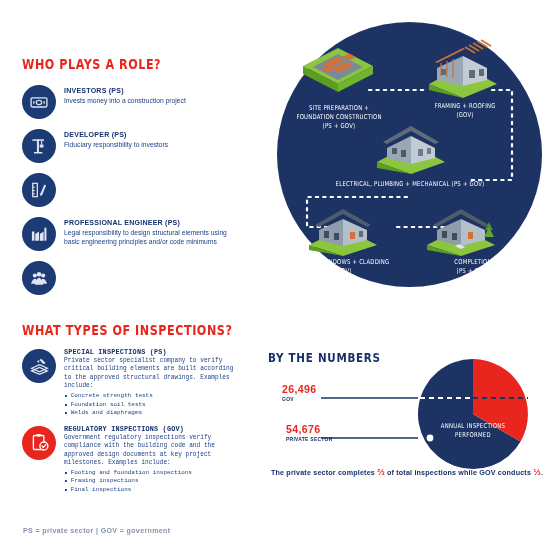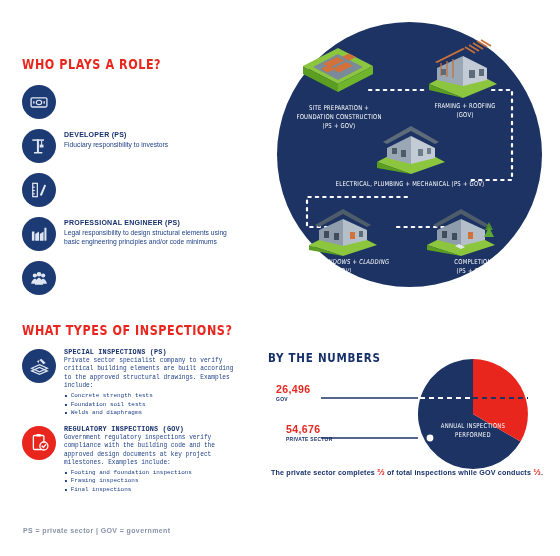--- a/index.html
+++ b/index.html
@@ -145,20 +145,24 @@
     <div class="section-title">WHO PLAYS A ROLE?</div>
 
     <div class="role-row">
       <div class="role-badge">
         <svg width="20" height="20" viewBox="0 0 24 24">
           <rect x="2.5" y="7" width="19" height="11" rx="1.4" fill="none" stroke="#dfe6f2" stroke-width="1.6"></rect>
           <ellipse cx="12" cy="12.5" rx="3.2" ry="2.6" fill="none" stroke="#dfe6f2" stroke-width="1.4"></ellipse>
           <rect x="5" y="11" width="1.6" height="3" fill="#dfe6f2"></rect>
           <rect x="17.4" y="11" width="1.6" height="3" fill="#dfe6f2"></rect>
         </svg>
+      </div>
+      <div class="role-text">
+        <div class="role-name">INVESTORS (PS)</div>
+        <div class="role-desc">Invests money into a construction project</div>
       </div>
     </div>
 
     <div class="role-row">
       <div class="role-badge">
         <svg width="20" height="20" viewBox="0 0 24 24">
           <rect x="9.5" y="4" width="2.4" height="16" fill="#dfe6f2"></rect>
           <rect x="4" y="4" width="14" height="1.8" fill="#dfe6f2"></rect>
           <rect x="14.5" y="5.8" width="1.3" height="5" fill="#dfe6f2"></rect>
           <rect x="12.8" y="10.4" width="4.6" height="3.4" fill="#dfe6f2"></rect>
@@ -287,21 +291,21 @@
       <path d="M38 28 L72 45 L38 56 L4 45 Z" fill="#8cc63f"></path>
       <path d="M4 45 L38 56 L38 56 L4 50 Z" fill="#5c9e22"></path>
       <path d="M14 30 L38 19 L38 46 L14 40 Z" fill="#8e9cab"></path>
       <path d="M38 19 L62 30 L62 40 L38 46 Z" fill="#b4bfca"></path>
       <path d="M10 25 L38 9 L66 25 L62 27 L38 14 L14 27 Z" fill="#4f5d6b"></path>
       <rect x="19" y="31" width="5" height="7" fill="#3f4c5a"></rect>
       <rect x="29" y="33" width="5" height="7" fill="#3f4c5a"></rect>
       <rect x="45" y="32" width="5" height="7" fill="#d2713a"></rect>
       <rect x="54" y="31" width="4" height="6" fill="#5f6d7b"></rect>
     </svg>
-    <div class="stage" style="left:0px; top:236px; width:132px;font-style:italic;">
+    <div class="stage" style="left:0px; top:236px; width:132px;">
       <div class="stage-label" style="white-space: pre-line;">DOORS, WINDOWS + CLADDING
 (GOV)</div>
     </div>
 
     <svg style="position:absolute; left:146px; top:178px;" width="78" height="56" viewBox="0 0 78 56">
       <path d="M38 28 L72 45 L38 56 L4 45 Z" fill="#8cc63f"></path>
       <path d="M4 45 L38 56 L38 56 L4 50 Z" fill="#5c9e22"></path>
       <path d="M14 30 L38 19 L38 46 L14 40 Z" fill="#8e9cab"></path>
       <path d="M38 19 L62 30 L62 40 L38 46 Z" fill="#b4bfca"></path>
       <path d="M10 25 L38 9 L66 25 L62 27 L38 14 L14 27 Z" fill="#4f5d6b"></path>
@@ -363,21 +367,21 @@
   </div>
 
   <div id="numbers">
     <div class="section-title">BY THE NUMBERS</div>
 
     <svg style="position:absolute; left:0; top:0;" width="285" height="135" viewBox="0 0 285 135">
       <line x1="53" y1="48" x2="150" y2="48" stroke="#1c3364" stroke-width="1.6"></line>
       <line x1="53" y1="88" x2="150" y2="88" stroke="#1c3364" stroke-width="1.6"></line>
     </svg>
 
-    <div class="stat" style="left:8px; top:33px;">
+    <div class="stat" style="left:14px; top:33px;">
       <div class="stat-value">26,496</div>
       <div class="stat-label">GOV</div>
     </div>
 
     <div class="stat" style="left:18px; top:73px;">
       <div class="stat-value">54,676</div>
       <div class="stat-label">PRIVATE SECTOR</div>
     </div>
 
     <svg style="position:absolute; left:146px; top:5px;" width="118" height="118" viewBox="0 0 118 118">

